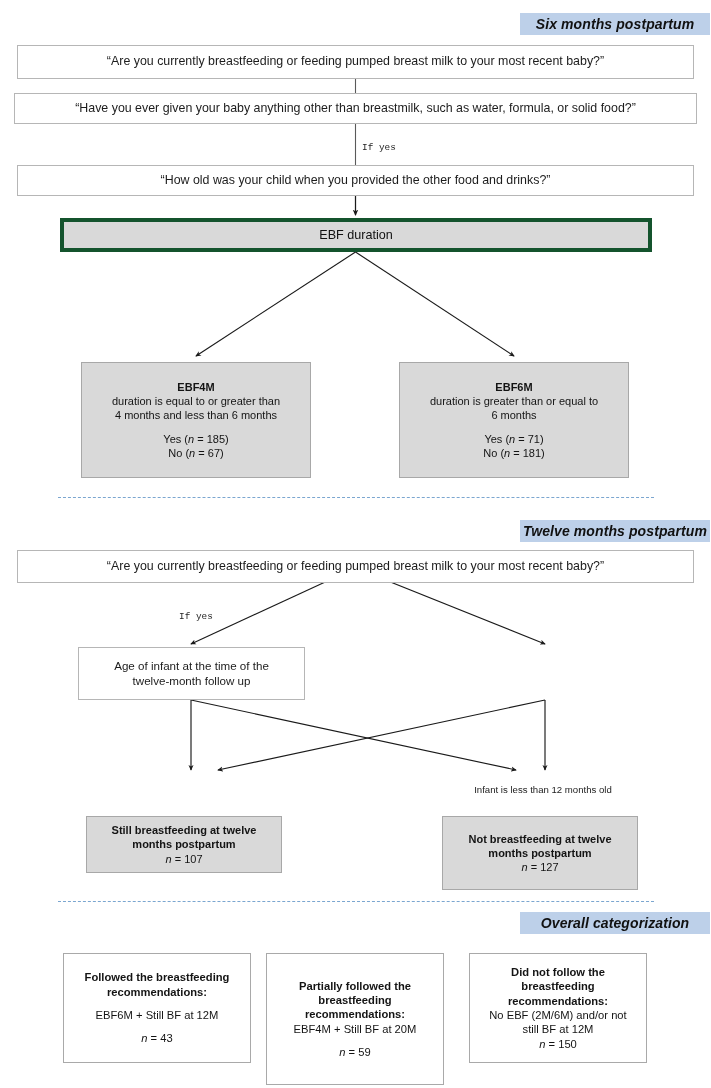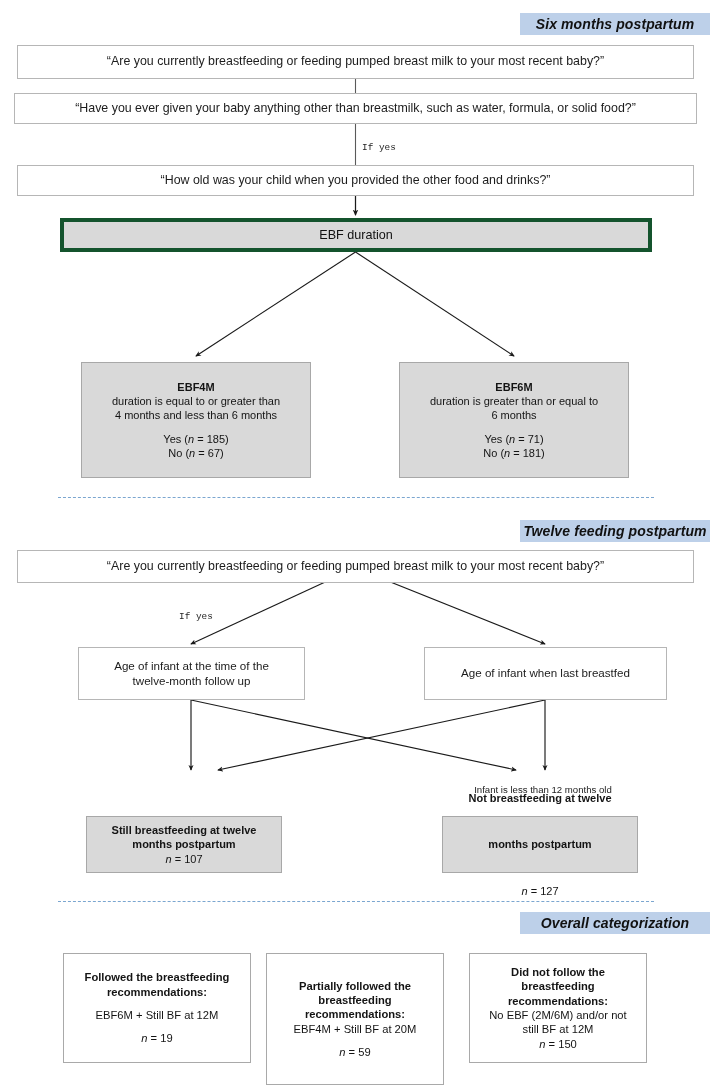--- a/index.html
+++ b/index.html
@@ -168,59 +168,58 @@
     <span class="ln bold">EBF6M</span>
     <span class="ln">duration is greater than or equal to</span>
     <span class="ln">6 months</span>
     <span class="sp"></span>
     <span class="ln"><span>Yes (</span><em class="ital">n</em><span> = 71)</span></span>
     <span class="ln"><span>No (</span><em class="ital">n</em><span> = 181)</span></span>
   </div>
 
   <div class="divider" style="left:58px; top:497px; width:596px;"></div>
 
-  <div class="banner" style="left:520px; top:520px; width:190px; height:22px;">Twelve feeding postpartum</div>
+  <div class="banner" style="left:520px; top:520px; width:190px; height:22px;">Twelve months postpartum</div>
 
   <div class="node qbox" style="left:17px; top:550px; width:677px; height:33px;">“Are you currently breastfeeding or feeding pumped breast milk to your most recent baby?”</div>
 
   <span class="edgelabel" style="left:179px; top:611px;">If yes</span>
 
   <div class="node whitebox" style="left:78px; top:647px; width:227px; height:53px;">
     <span class="ln">Age of infant at the time of the</span>
     <span class="ln">twelve-month follow up</span>
   </div>
 
-  <div class="node whitebox" style="left:424px; top:647px; width:243px; height:53px;">Age of infant when last breastfed</div>
 
 
   <div class="plaintext" style="left:432px; top:784px; width:222px;">Infant is less than 12 months old</div>
 
   <div class="node greybox" style="left:86px; top:816px; width:196px; height:57px;">
     <span class="ln bold">Still breastfeeding at twelve</span>
     <span class="ln bold">months postpartum</span>
     <span class="ln"><em class="ital">n</em><span> = 107</span></span>
   </div>
 
-  <div class="node greybox" style="left:442px; top:816px; width:196px; height:57px;gap:32px;">
+  <div class="node greybox" style="left:442px; top:816px; width:196px; height:74px;">
     <span class="ln bold">Not breastfeeding at twelve</span>
     <span class="ln bold">months postpartum</span>
     <span class="ln"><em class="ital">n</em><span> = 127</span></span>
   </div>
 
   <div class="divider" style="left:58px; top:901px; width:596px;"></div>
 
   <div class="banner" style="left:520px; top:912px; width:190px; height:22px;">Overall categorization</div>
 
   <div class="node finalbox" style="left:63px; top:953px; width:188px; height:110px;">
     <span class="ln bold">Followed the breastfeeding</span>
     <span class="ln bold">recommendations:</span>
     <span class="sp"></span>
     <span class="ln">EBF6M + Still BF at 12M</span>
     <span class="sp"></span>
-    <span class="ln"><em class="ital">n</em><span> = 19</span></span>
+    <span class="ln"><em class="ital">n</em><span> = 43</span></span>
   </div>
 
   <div class="node finalbox" style="left:266px; top:953px; width:178px; height:132px;">
     <span class="ln bold">Partially followed the</span>
     <span class="ln bold">breastfeeding</span>
     <span class="ln bold">recommendations:</span>
     <span class="ln">EBF4M + Still BF at 20M</span>
     <span class="sp"></span>
     <span class="ln"><em class="ital">n</em><span> = 59</span></span>
   </div>

